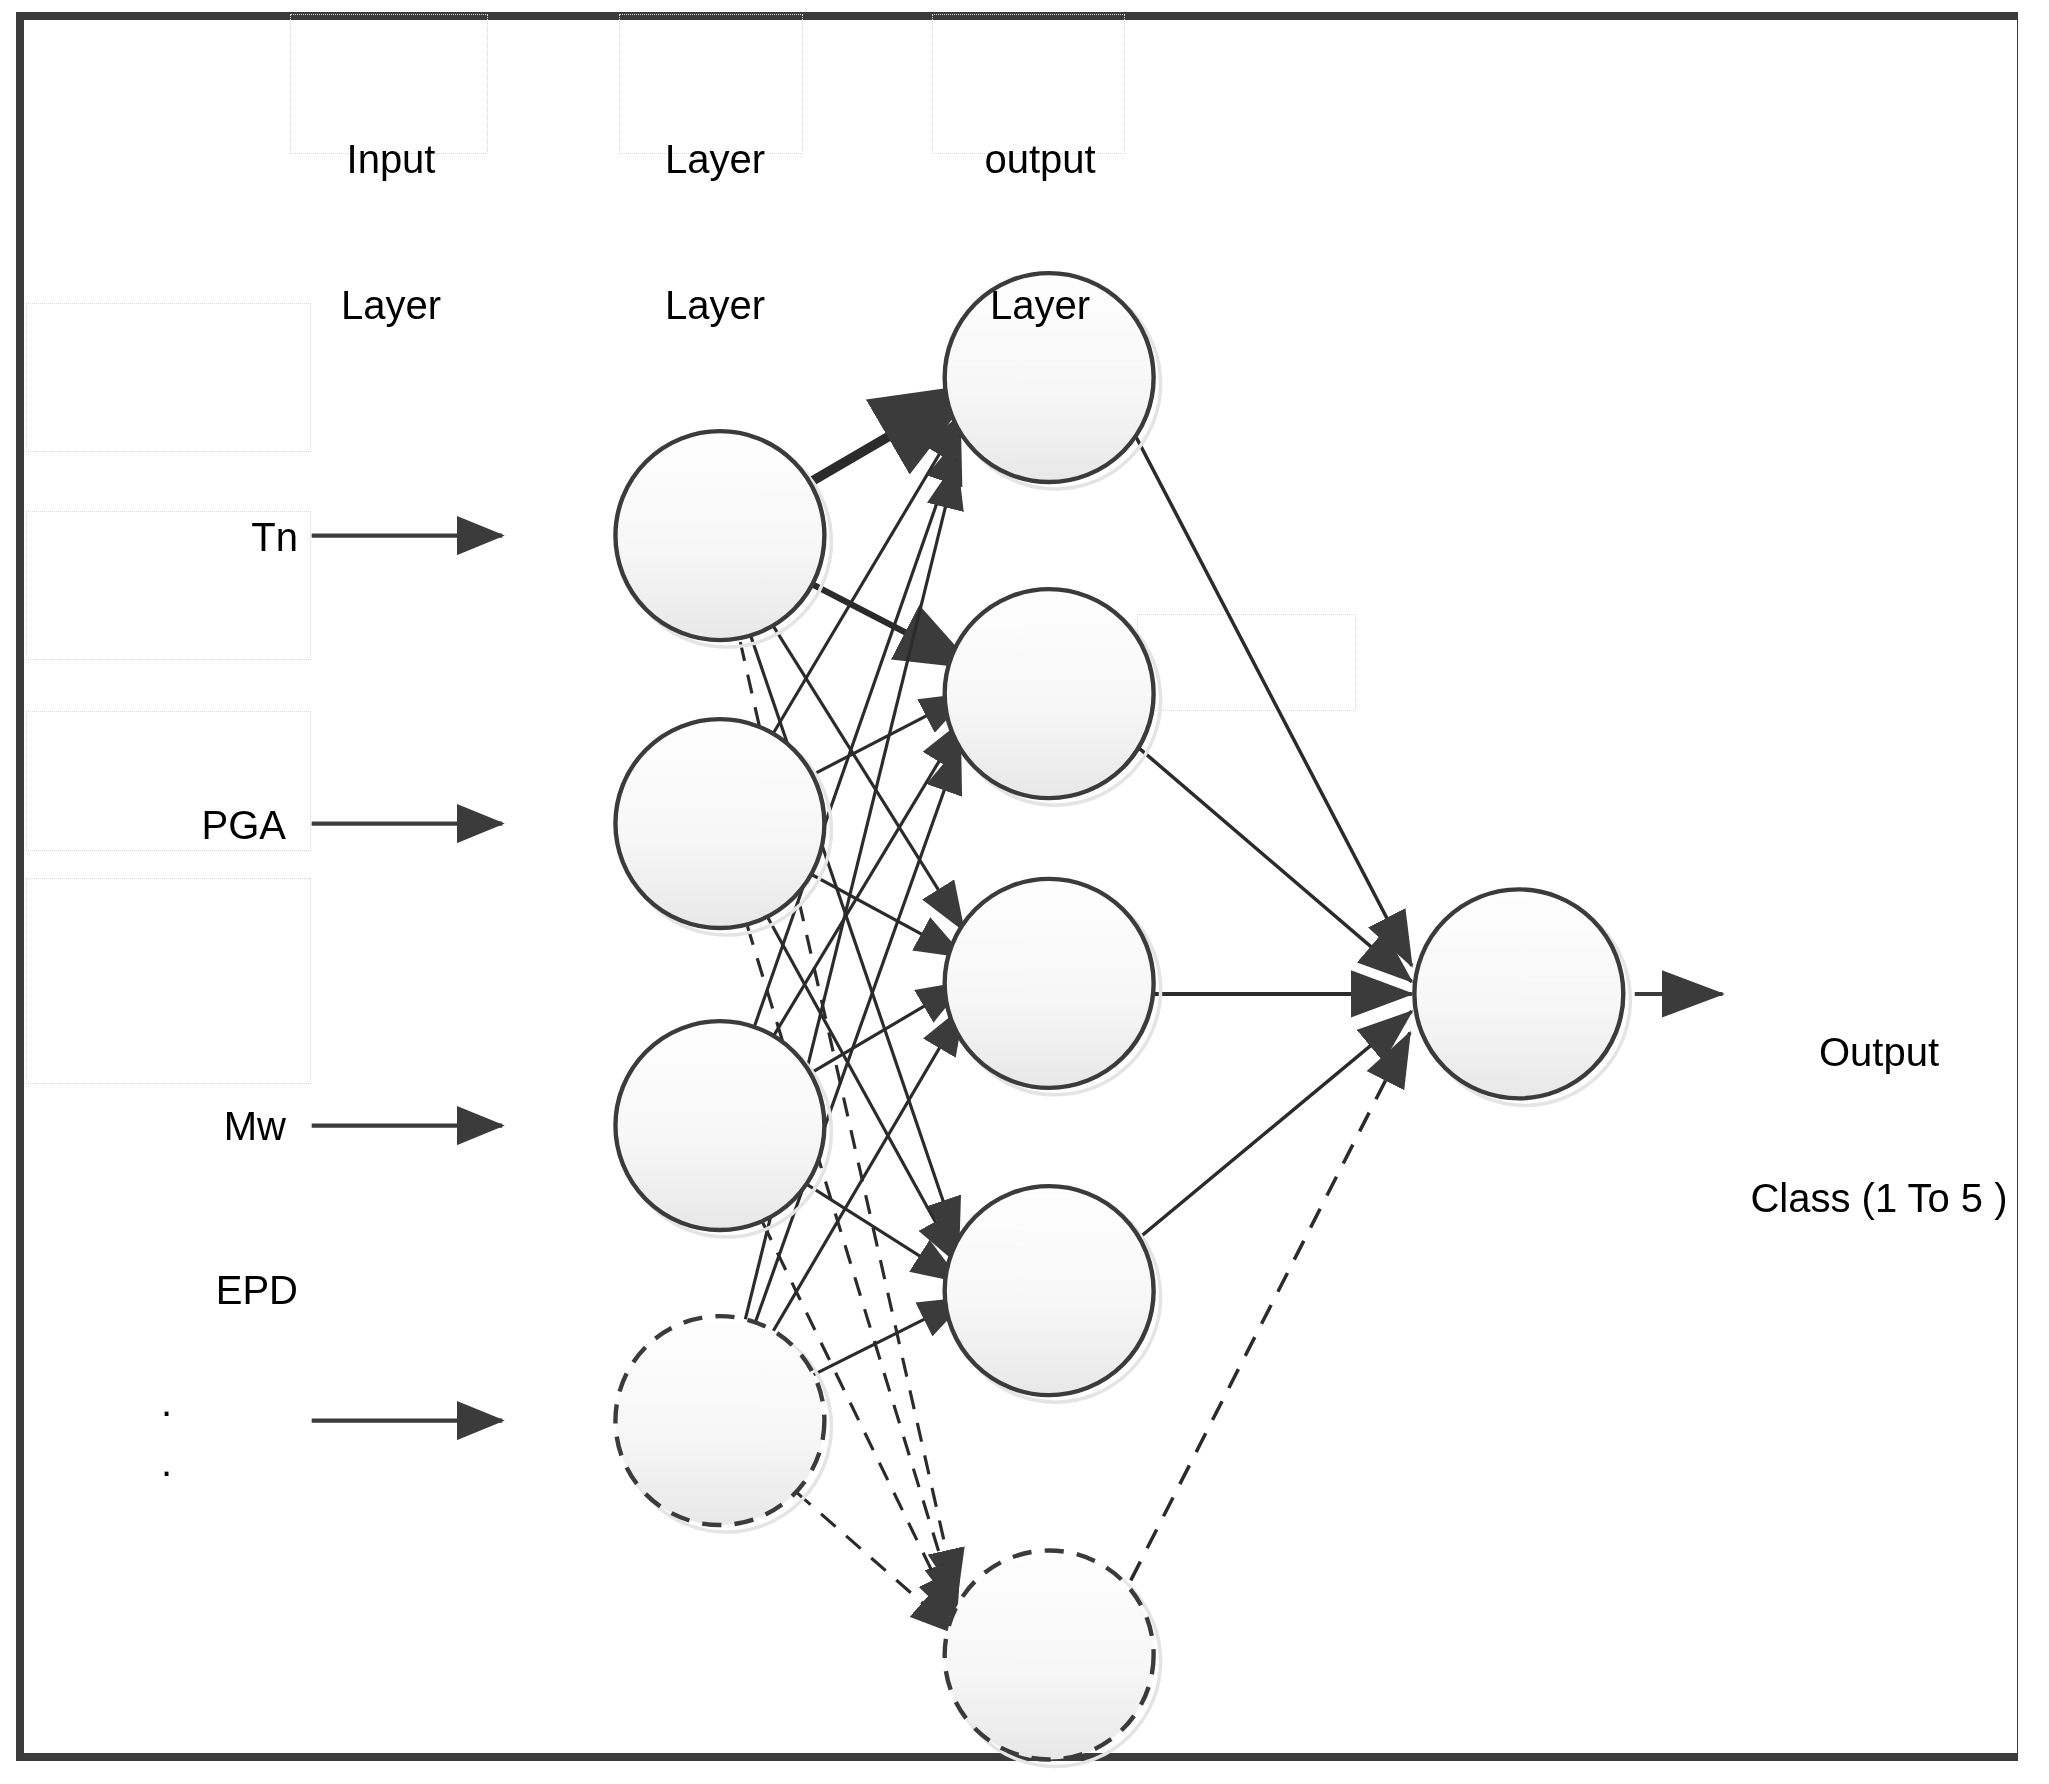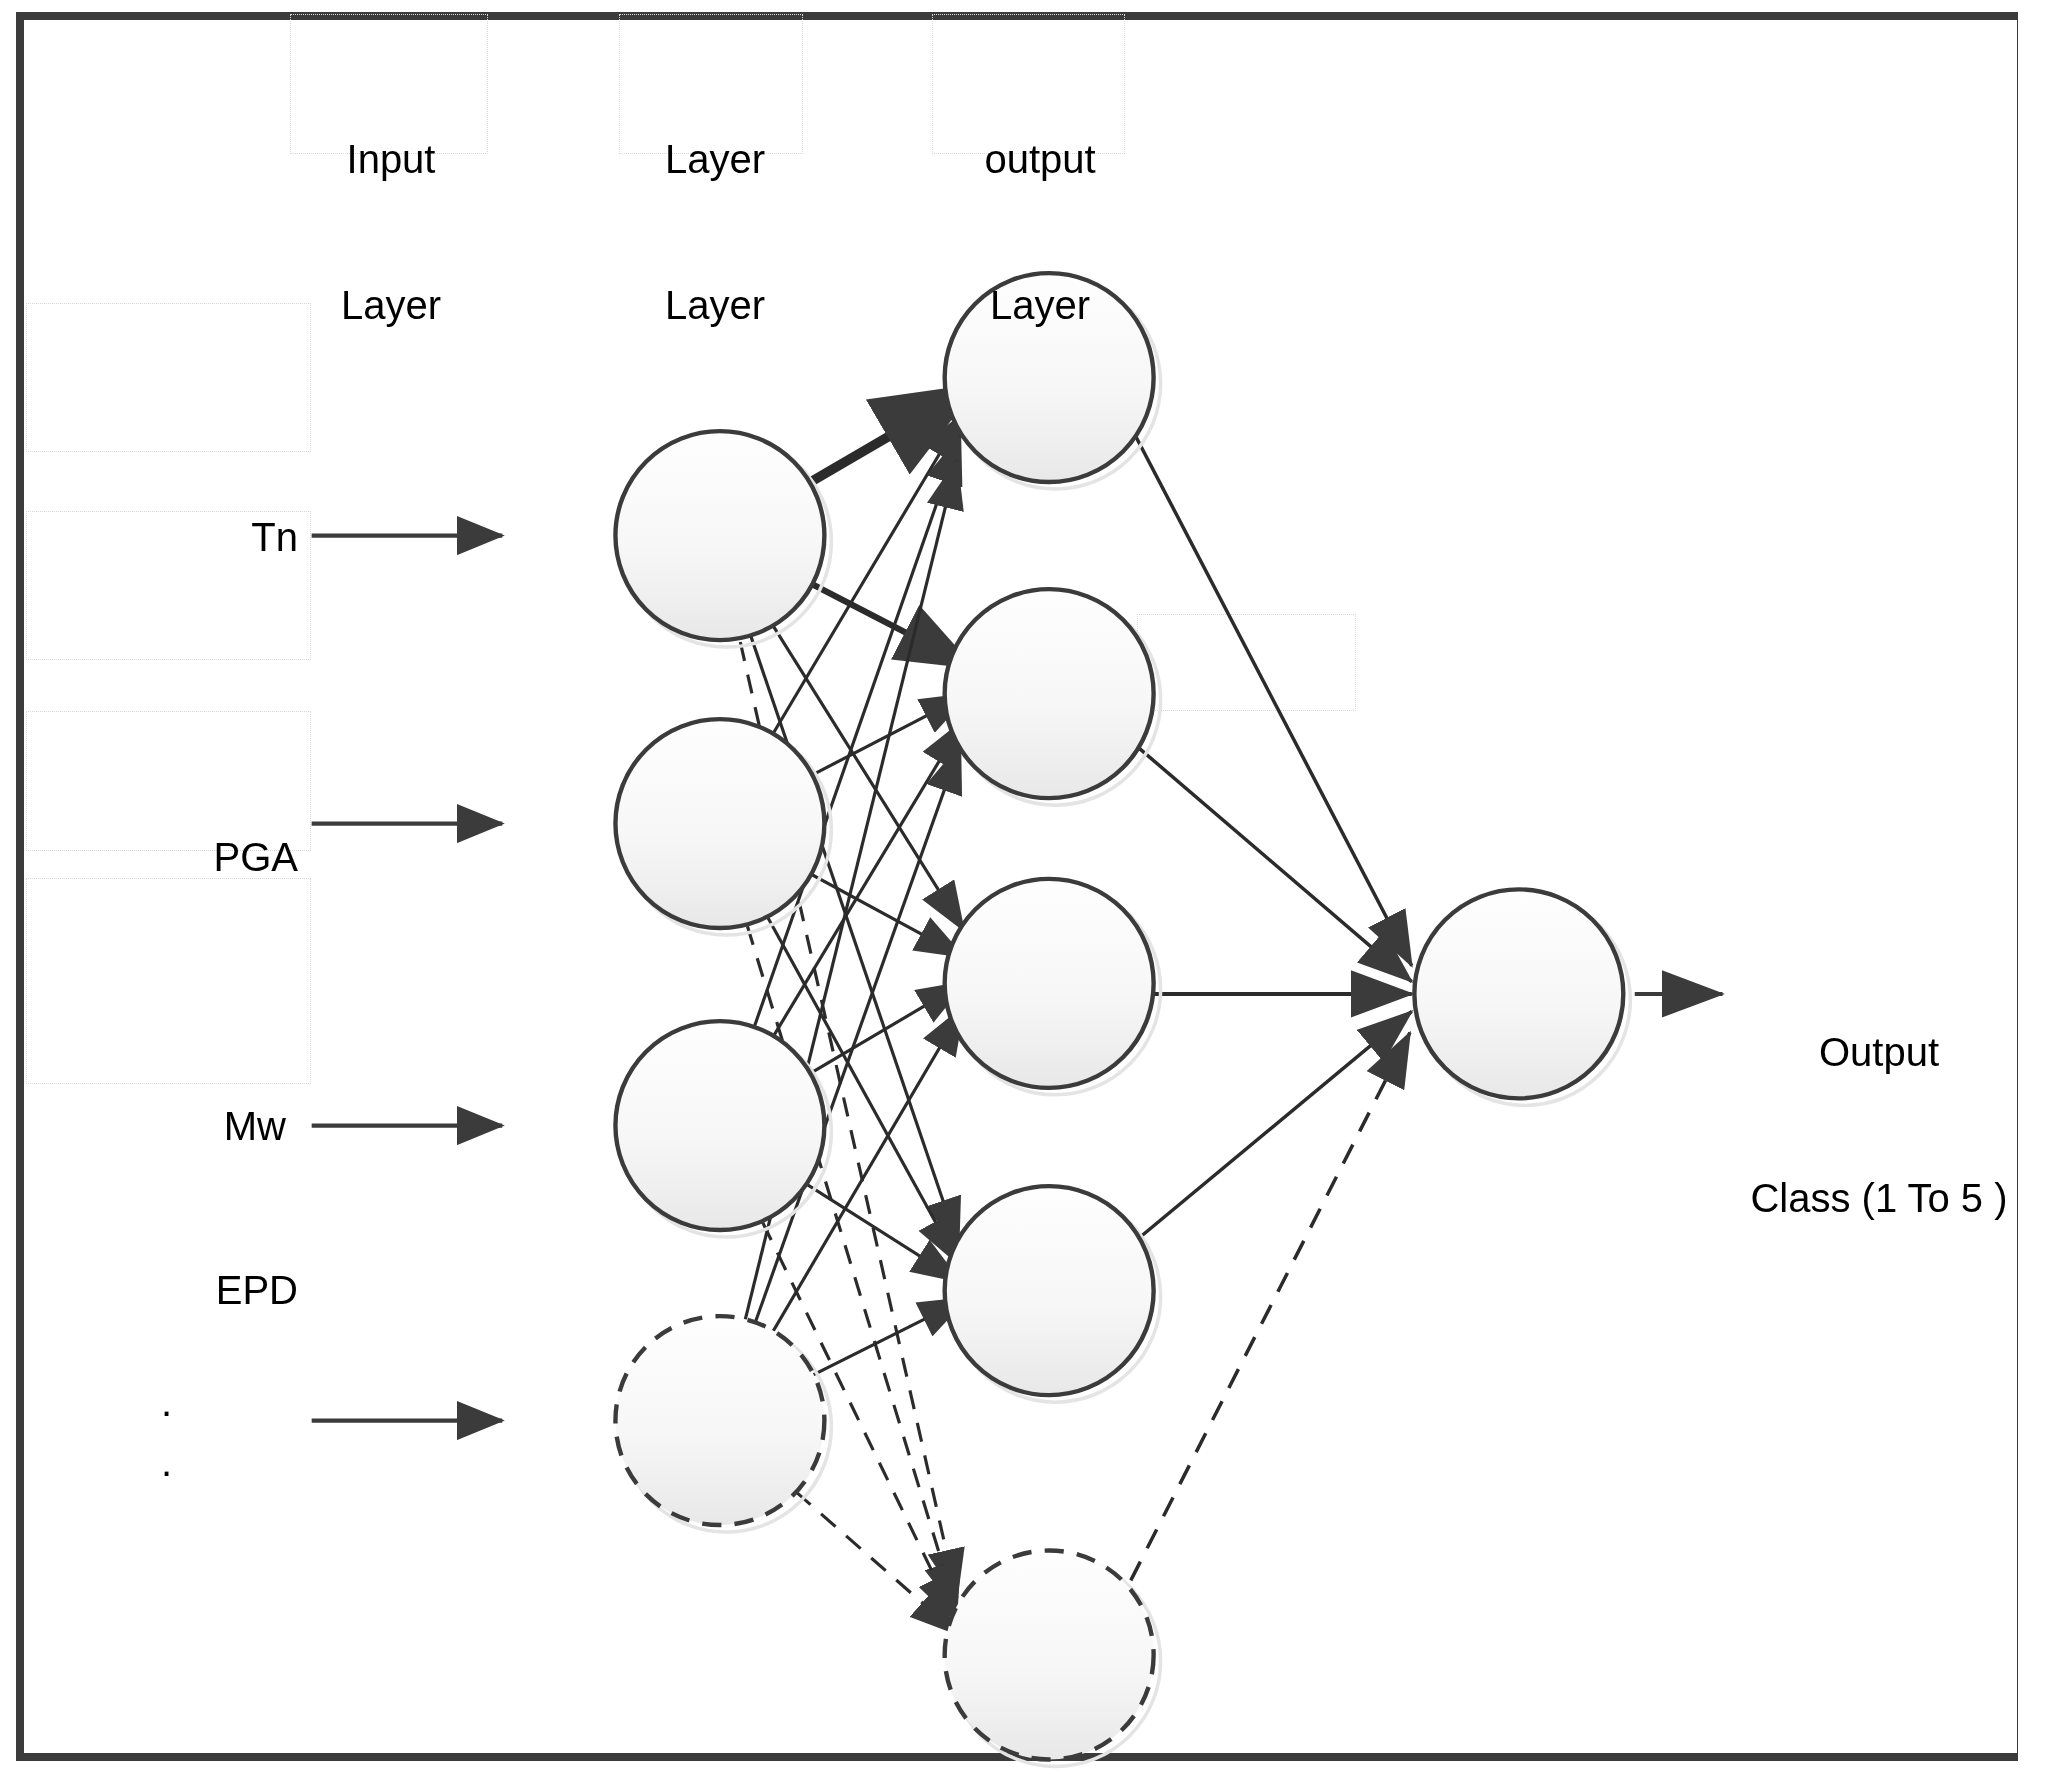--- a/index.html
+++ b/index.html
@@ -192,21 +192,21 @@
     <div>Layer</div>
   </div>
 
   <div class="lbl hdr" style="left:904px; top:37px; width:272px;">
     <div>output</div>
     <div>Layer</div>
   </div>
 
   <div class="lbl inlbl" style="left:35px; top:513px; width:263px;">Tn</div>
 
-  <div class="lbl inlbl" style="left:35px; top:801px; width:263px;margin-top:32px;">PGA</div>
+  <div class="lbl inlbl" style="left:23px; top:801px; width:263px;">PGA</div>
 
   <div class="lbl inlbl" style="left:23px; top:1102px; width:263px;">Mw</div>
 
   <div class="lbl inlbl" style="left:35px; top:1266px; width:263px;">EPD</div>
 
   <div class="lbl dotlbl" style="left:35px; top:1378px; width:263px;">.</div>
 
   <div class="lbl dotlbl" style="left:35px; top:1438px; width:263px;">.</div>
 
   <div class="lbl outlbl" style="left:1734px; top:930px; width:290px;">

